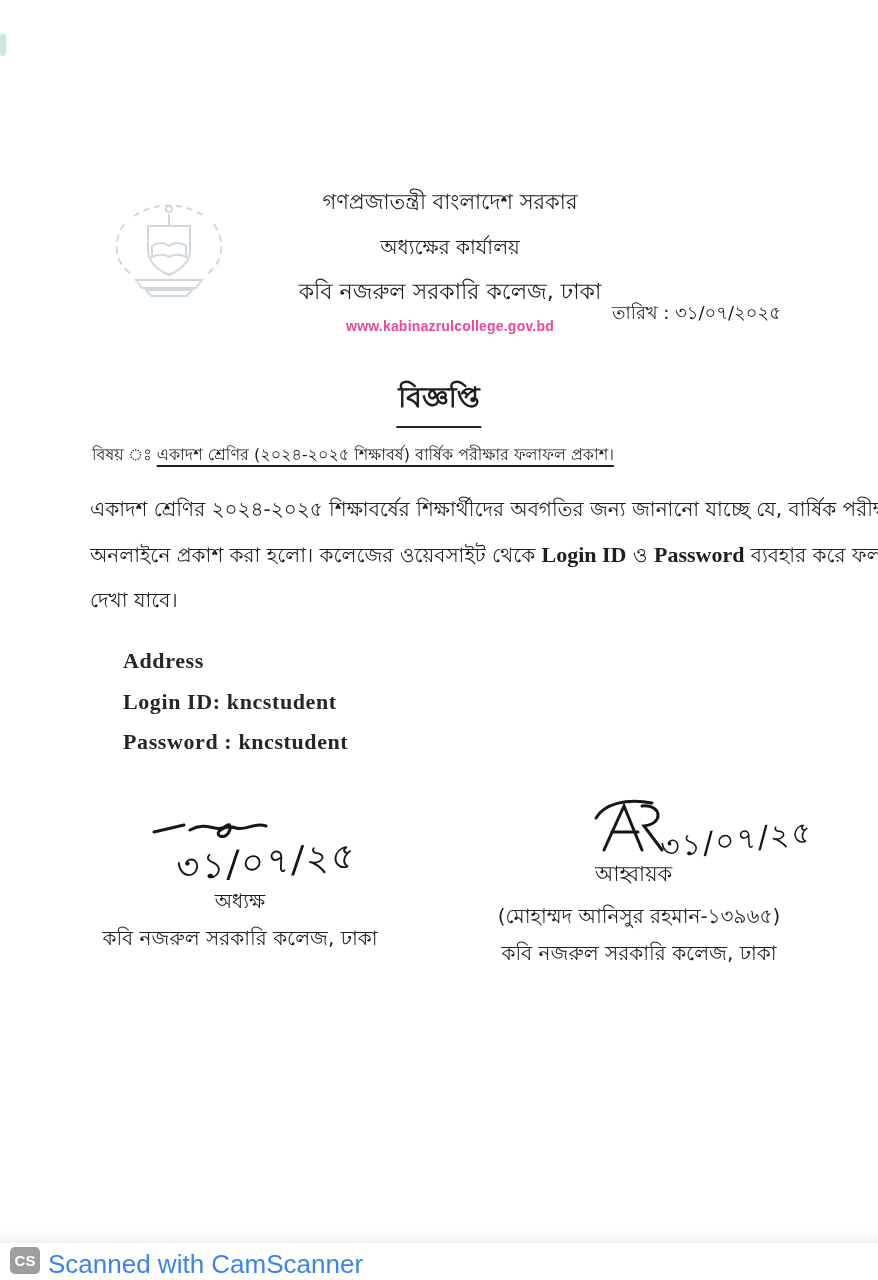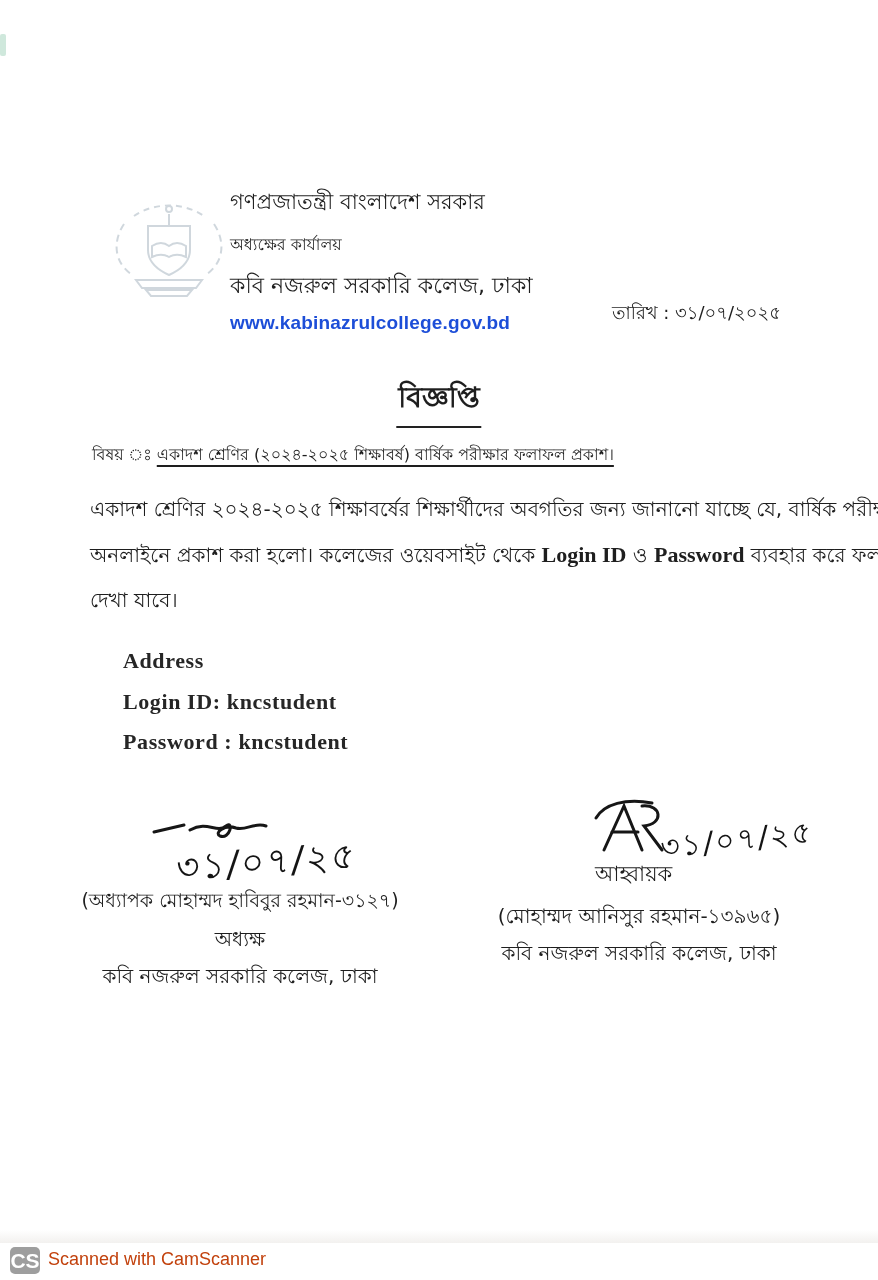--- a/index.html
+++ b/index.html
@@ -3,25 +3,25 @@
 <meta charset="utf-8">
 <style>
   html,body{margin:0;padding:0;}
   body{
     width:878px;height:1280px;position:relative;background:#ffffff;
     font-family:"DejaVu Sans","Liberation Sans",sans-serif;
     color:#1e1e1e;overflow:hidden;
   }
   .abs{position:absolute;}
   
-  .header-text{left:230px;top:186px;width:440px;text-align:left;}
+  .header-text{left:230px;top:186px;width:440px;text-align:center;}
   .h-line1{font-size:21px;margin-bottom:11px;}
-  .h-line2{font-size:16px;margin-bottom:9px;}
+  .h-line2{font-size:20px;margin-bottom:9px;}
   .h-line3{font-size:22px;margin-bottom:7px;}
-  .h-url{font-size:19px;font-weight:bold;color:#1d4ed8;font-family:"Liberation Sans",sans-serif;letter-spacing:.2px;}
+  .h-url{font-size:14px;font-weight:bold;color:#ec4899;font-family:"Liberation Sans",sans-serif;letter-spacing:.2px;}
   .logo{left:104px;top:192px;opacity:.65;}
   .date-line{left:612px;top:299px;font-size:18px;}
   
   .title{left:50%;top:376px;transform:translateX(-50%);font-size:28px;font-weight:bold;
          border-bottom:2px solid #222;padding:0 2px 3px 2px;}
   .subject{left:92px;top:442px;font-size:16px;white-space:nowrap;}
   .u{ text-decoration:underline;text-underline-offset:5px;text-decoration-thickness:1.5px;}
   .body-line{left:90px;width:712px;font-size:20px;white-space:nowrap;}
   .bl1{top:494px;}
   .bl2{top:540px;}
@@ -39,23 +39,23 @@
   .sigblock-right{left:478px;top:901px;width:322px;text-align:center;}
   .sig-name{font-size:19px;margin-bottom:6px;}
   .sig-line{font-size:20px;margin-bottom:4px;}
   .convener{left:595px;top:858px;font-size:21px;}
   
   .edge-mark{left:0;top:34px;width:6px;height:22px;background:#cfe8dc;border-radius:2px;}
   .page-shadow{left:0;top:1230px;width:878px;height:16px;
       background:linear-gradient(to bottom,rgba(0,0,0,0),rgba(135,120,100,0.13));}
   .footer-bar{left:0;top:1243px;width:878px;height:37px;background:#ffffff;}
   .cs-badge{left:10px;top:1247px;width:30px;height:27px;background:#9e9e9e;border-radius:5px;
-      color:#ffffff;font-weight:bold;font-size:21px;text-align:center;line-height:27px;
+      color:#ffffff;font-weight:bold;font-size:15px;text-align:center;line-height:27px;
       font-family:"Liberation Sans",sans-serif;}
-  .scanner-text{left:48px;top:1249px;font-size:18px;color:#c2410c;font-family:"Liberation Sans",sans-serif;}
+  .scanner-text{left:48px;top:1249px;font-size:26px;color:#3b82f6;font-family:"Liberation Sans",sans-serif;}
 </style>
 </head>
 <body>
 
 <div class="abs edge-mark"></div>
 
 <svg class="abs logo" width="130" height="110" viewBox="0 0 130 110">
   <g stroke="#b7c3cc" fill="none" stroke-width="2">
     <path d="M20,32 C8,50 10,72 30,84" stroke-dasharray="7 5"></path>
     <path d="M110,32 C122,50 120,72 100,84" stroke-dasharray="7 5"></path>
@@ -89,21 +89,20 @@
 <div class="abs cred cred1">Address</div>
 <div class="abs cred cred2">Login ID: kncstudent</div>
 <div class="abs cred cred3">Password : kncstudent</div>
 
 <svg class="abs" style="left:150px;top:816px;" width="190" height="36" viewBox="0 0 190 36">
   <path class="sig-stroke" d="M4,16 L34,9"></path>
   <path class="sig-stroke" d="M40,14 C58,4 66,18 76,10 C84,4 80,24 70,20 C64,17 74,8 86,12 C96,15 104,6 116,10"></path>
 </svg>
 <div class="abs hand-date hd-left">৩১/০৭/২৫</div>
 <div class="abs sigblock-left">
-  <div class="sig-name">(অধ্যাপক মোহাম্মদ হাবিবুর রহমান-৩১২৭)</div>
   <div class="sig-line">অধ্যক্ষ</div>
   <div class="sig-line">কবি নজরুল সরকারি কলেজ, ঢাকা</div>
 </div>
 
 <svg class="abs" style="left:592px;top:796px;" width="78" height="64" viewBox="0 0 78 64">
   <path class="sig-stroke" d="M4,22 C12,8 34,2 60,7"></path>
   <path class="sig-stroke" d="M12,54 L32,10 L50,54"></path>
   <path class="sig-stroke" d="M20,36 H46"></path>
   <path class="sig-stroke" d="M50,10 C70,8 72,28 52,30 L70,54"></path>
 </svg>

